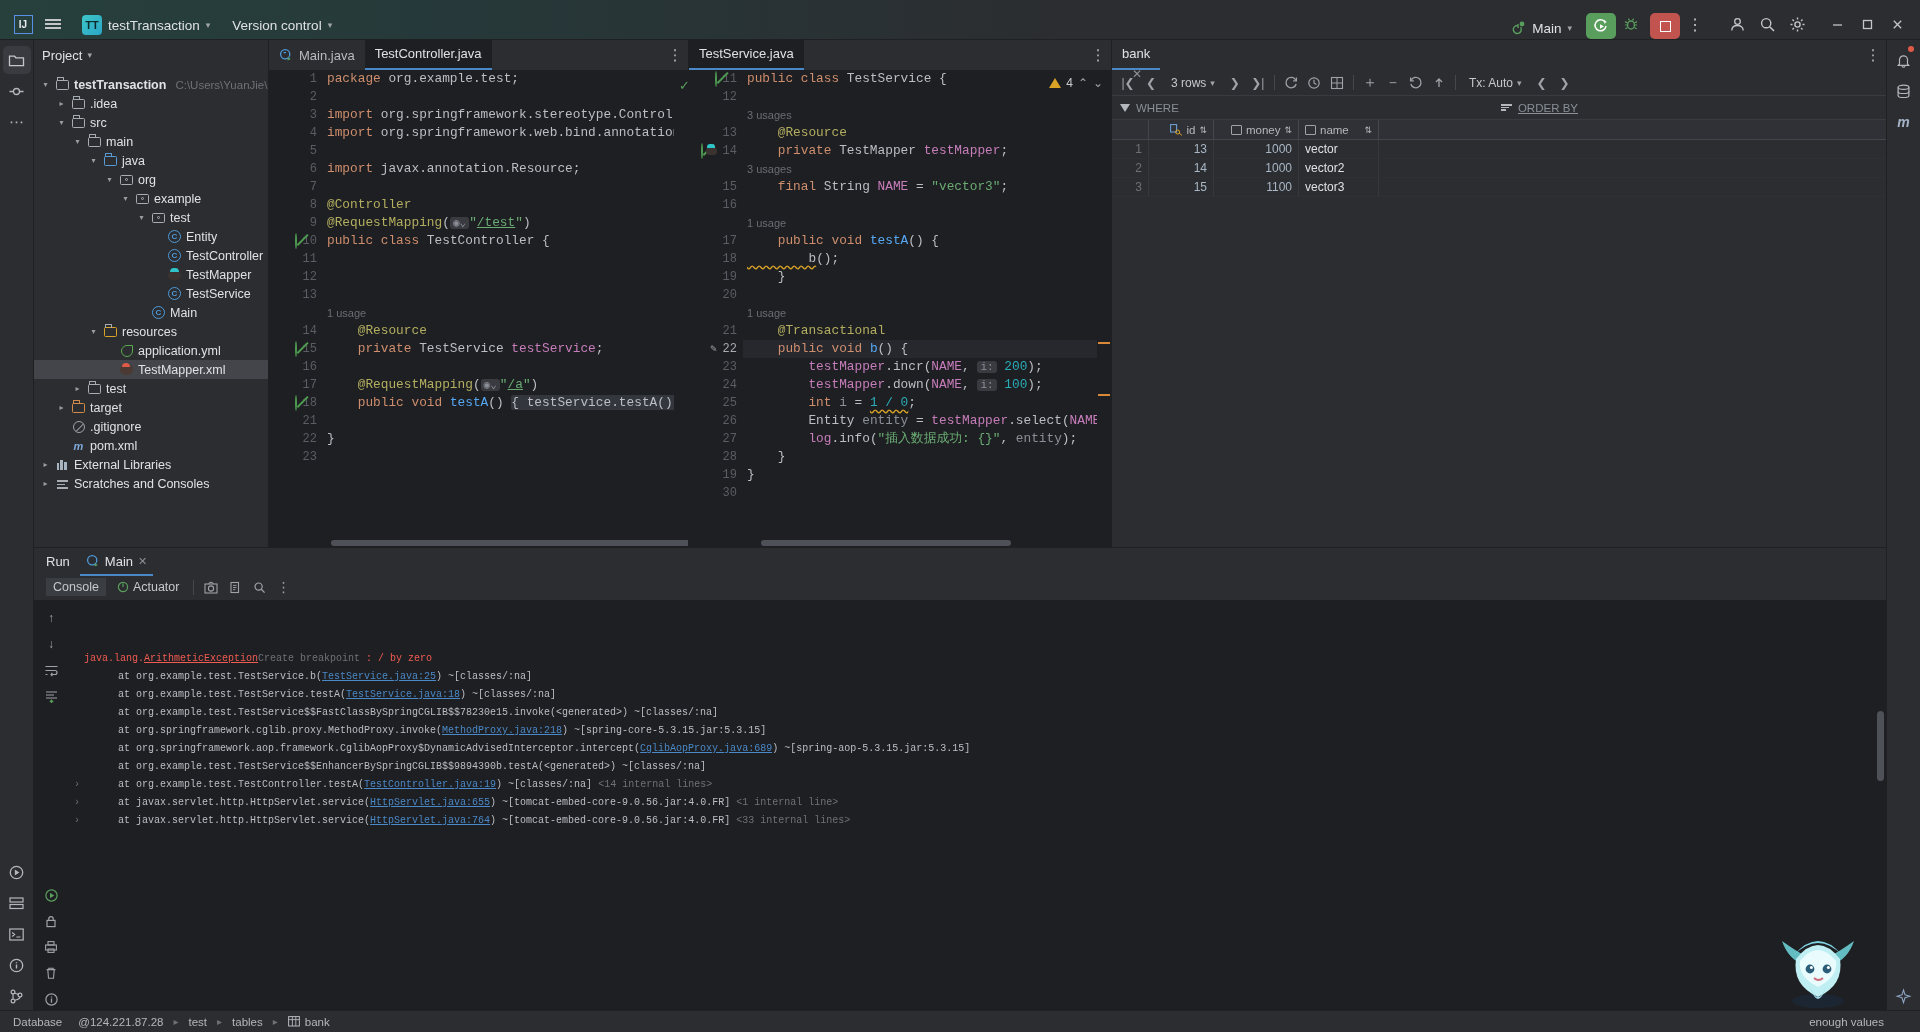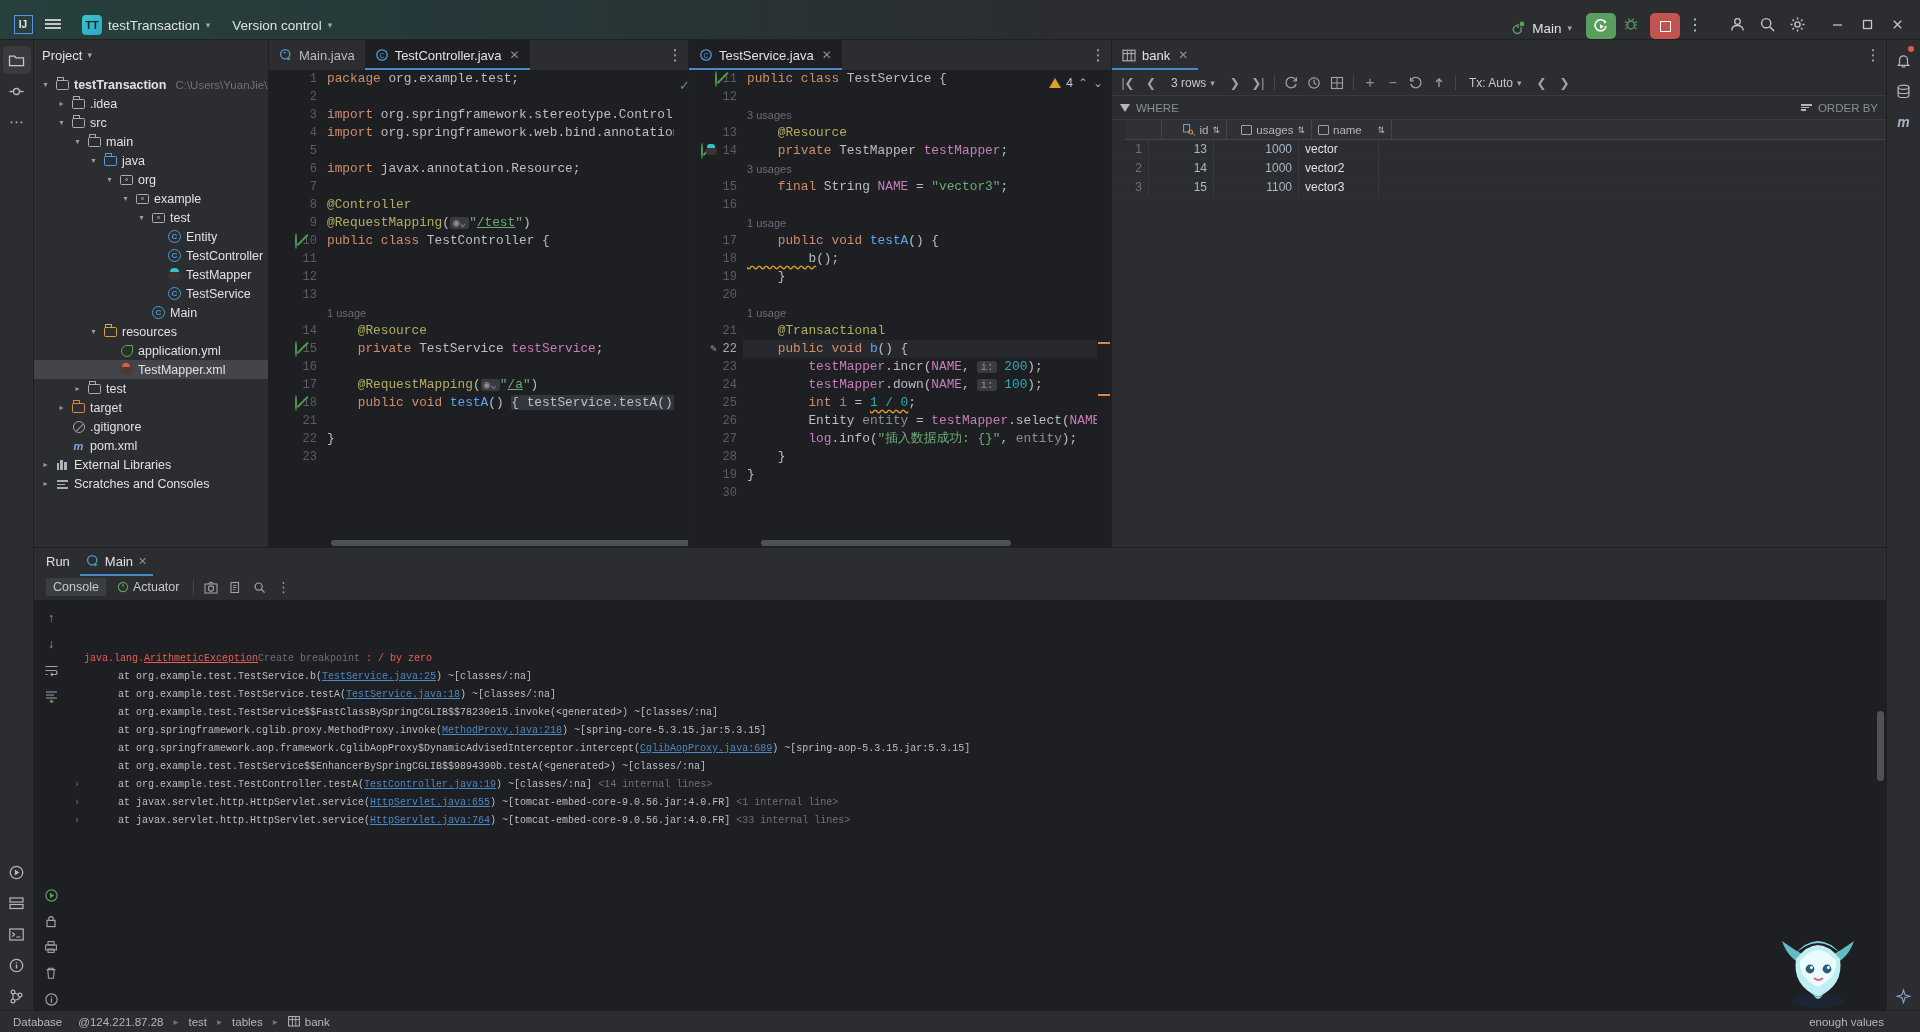--- a/index.html
+++ b/index.html
@@ -80,21 +80,21 @@
   .scr{width:12px;height:11px;position:relative;}
   .scr i{display:block;height:1.5px;background:#a8adb3;margin:2px 0;}
 
   
   .edcol{display:flex;flex-direction:column;background:#1e1f22;}
   #ed1{width:420px;border-right:1px solid #1f2022;}
   #ed2{width:423px;border-right:1px solid #1f2022;}
   .tabbar{height:30px;background:#2b2d30;display:flex;align-items:stretch;position:relative;}
   .etab{display:flex;align-items:center;gap:6px;padding:0 10px;font-size:13px;color:#b8bbbf;
      cursor:pointer;position:relative;}
-  .etab.act{color:#dfe1e5;background:#1e1f22;}
+  .etab.act{color:#dfe1e5;background:#1e1f22;flex-direction:column;}
   .etab.act:after{content:"";position:absolute;left:0;right:0;bottom:0;height:2px;background:#4a88c7;}
   .etab .x{color:#8d9096;font-size:12px;margin-left:2px;}
   .tabspacer{flex:1;}
   .tabmore{width:26px;display:flex;align-items:center;justify-content:center;color:#b4b7bb;
      font-size:15px;cursor:pointer;}
   .edbody{flex:1;position:relative;overflow:hidden;background:#1e1f22;display:flex;}
   .gutter{width:54px;flex:none;background:#1e1f22;position:relative;}
   .glnrow{height:18px;display:flex;align-items:center;justify-content:flex-end;
      padding-right:6px;font-size:12px;color:#5a5d63;font-family:"Liberation Mono",monospace;}
   .glnrow.cur{color:#a8abb0;}
@@ -131,21 +131,21 @@
   .rowsel{display:flex;align-items:center;gap:4px;padding:2px 7px;border-radius:4px;
      cursor:pointer;color:#c6c8cc;}
   .vdiv{width:1px;height:15px;background:#44474b;margin:0 3px;}
   #dbFilter{height:24px;display:flex;align-items:center;gap:6px;padding:0 8px;font-size:11.5px;
      color:#8a8f98;border-bottom:1px solid #393b40;}
   .funnel{width:0;height:0;border-left:5px solid transparent;border-right:5px solid transparent;
      border-top:8px solid #b4b7bb;}
   .sortico{display:flex;flex-direction:column;gap:1px;}
   .sortico i{display:block;height:1.5px;background:#b4b7bb;}
   #grid{font-size:12px;}
-  .gh{display:flex;height:20px;background:#2f3136;border-bottom:1px solid #43454a;margin-left:13px;}
+  .gh{display:flex;height:20px;background:#2f3136;border-bottom:1px solid #43454a;}
   .gh div{display:flex;align-items:center;gap:4px;padding:0 6px;color:#b4b7bb;font-size:11.5px;
      border-right:1px solid #43454a;cursor:pointer;}
   .gr{display:flex;height:19px;border-bottom:1px solid #32343880;}
   .gr div{display:flex;align-items:center;padding:0 6px;border-right:1px solid #35383c;}
   .c0{width:37px;justify-content:flex-end;color:#6e7175;}
   .c1{width:65px;justify-content:flex-end;color:#a9b7c6;}
   .c2{width:85px;justify-content:flex-end;color:#a9b7c6;}
   .c3{width:80px;color:#dfe1e5;}
   .colico{width:11px;height:10px;border:1.3px solid #9fa2a7;border-radius:1px;}
   #scenario{color:#e05a48;font-size:14.5px;text-align:center;margin-top:75px;}
@@ -709,38 +709,38 @@
 
       <div id="dbFilter">
         <span class="funnel"></span>
         <span>WHERE</span>
         <div style="flex:1"></div>
         <span class="sortico">
           <i style="width:11px"></i>
             <i style="width:8px"></i>
             <i style="width:5px"></i>
         </span>
-        <span style="">ORDER BY</span>
+        <span style="margin-right:300px;text-decoration:underline;">ORDER BY</span>
       </div>
 
       <div id="grid">
         <div class="gh">
           <div class="c0"></div>
           <div class="c1">
             <svg width="13" height="12" viewBox="0 0 13 12">
               <rect x="0.6" y="0.6" width="6" height="7.4" stroke="#6fa8dc" stroke-width="1" fill="none"></rect>
               <circle cx="7.6" cy="8" r="2" stroke="#d9a326" stroke-width="1" fill="none"></circle>
               <path d="M9.2 9.2 12 11.4" stroke="#d9a326" stroke-width="1"></path>
             </svg>
             <span>id</span>
             <span style="font-size:9px;">⇅</span>
           </div>
           <div class="c2">
             <span class="colico"></span>
-            <span>usages</span>
+            <span>money</span>
             <span style="font-size:9px;">⇅</span>
           </div>
           <div class="c3">
             <span class="colico"></span>
             <span>name</span>
             <span style="font-size:9px;margin-left:auto;">⇅</span>
           </div>
         </div>
         <div id="gridRows">
             <div class="gr">

